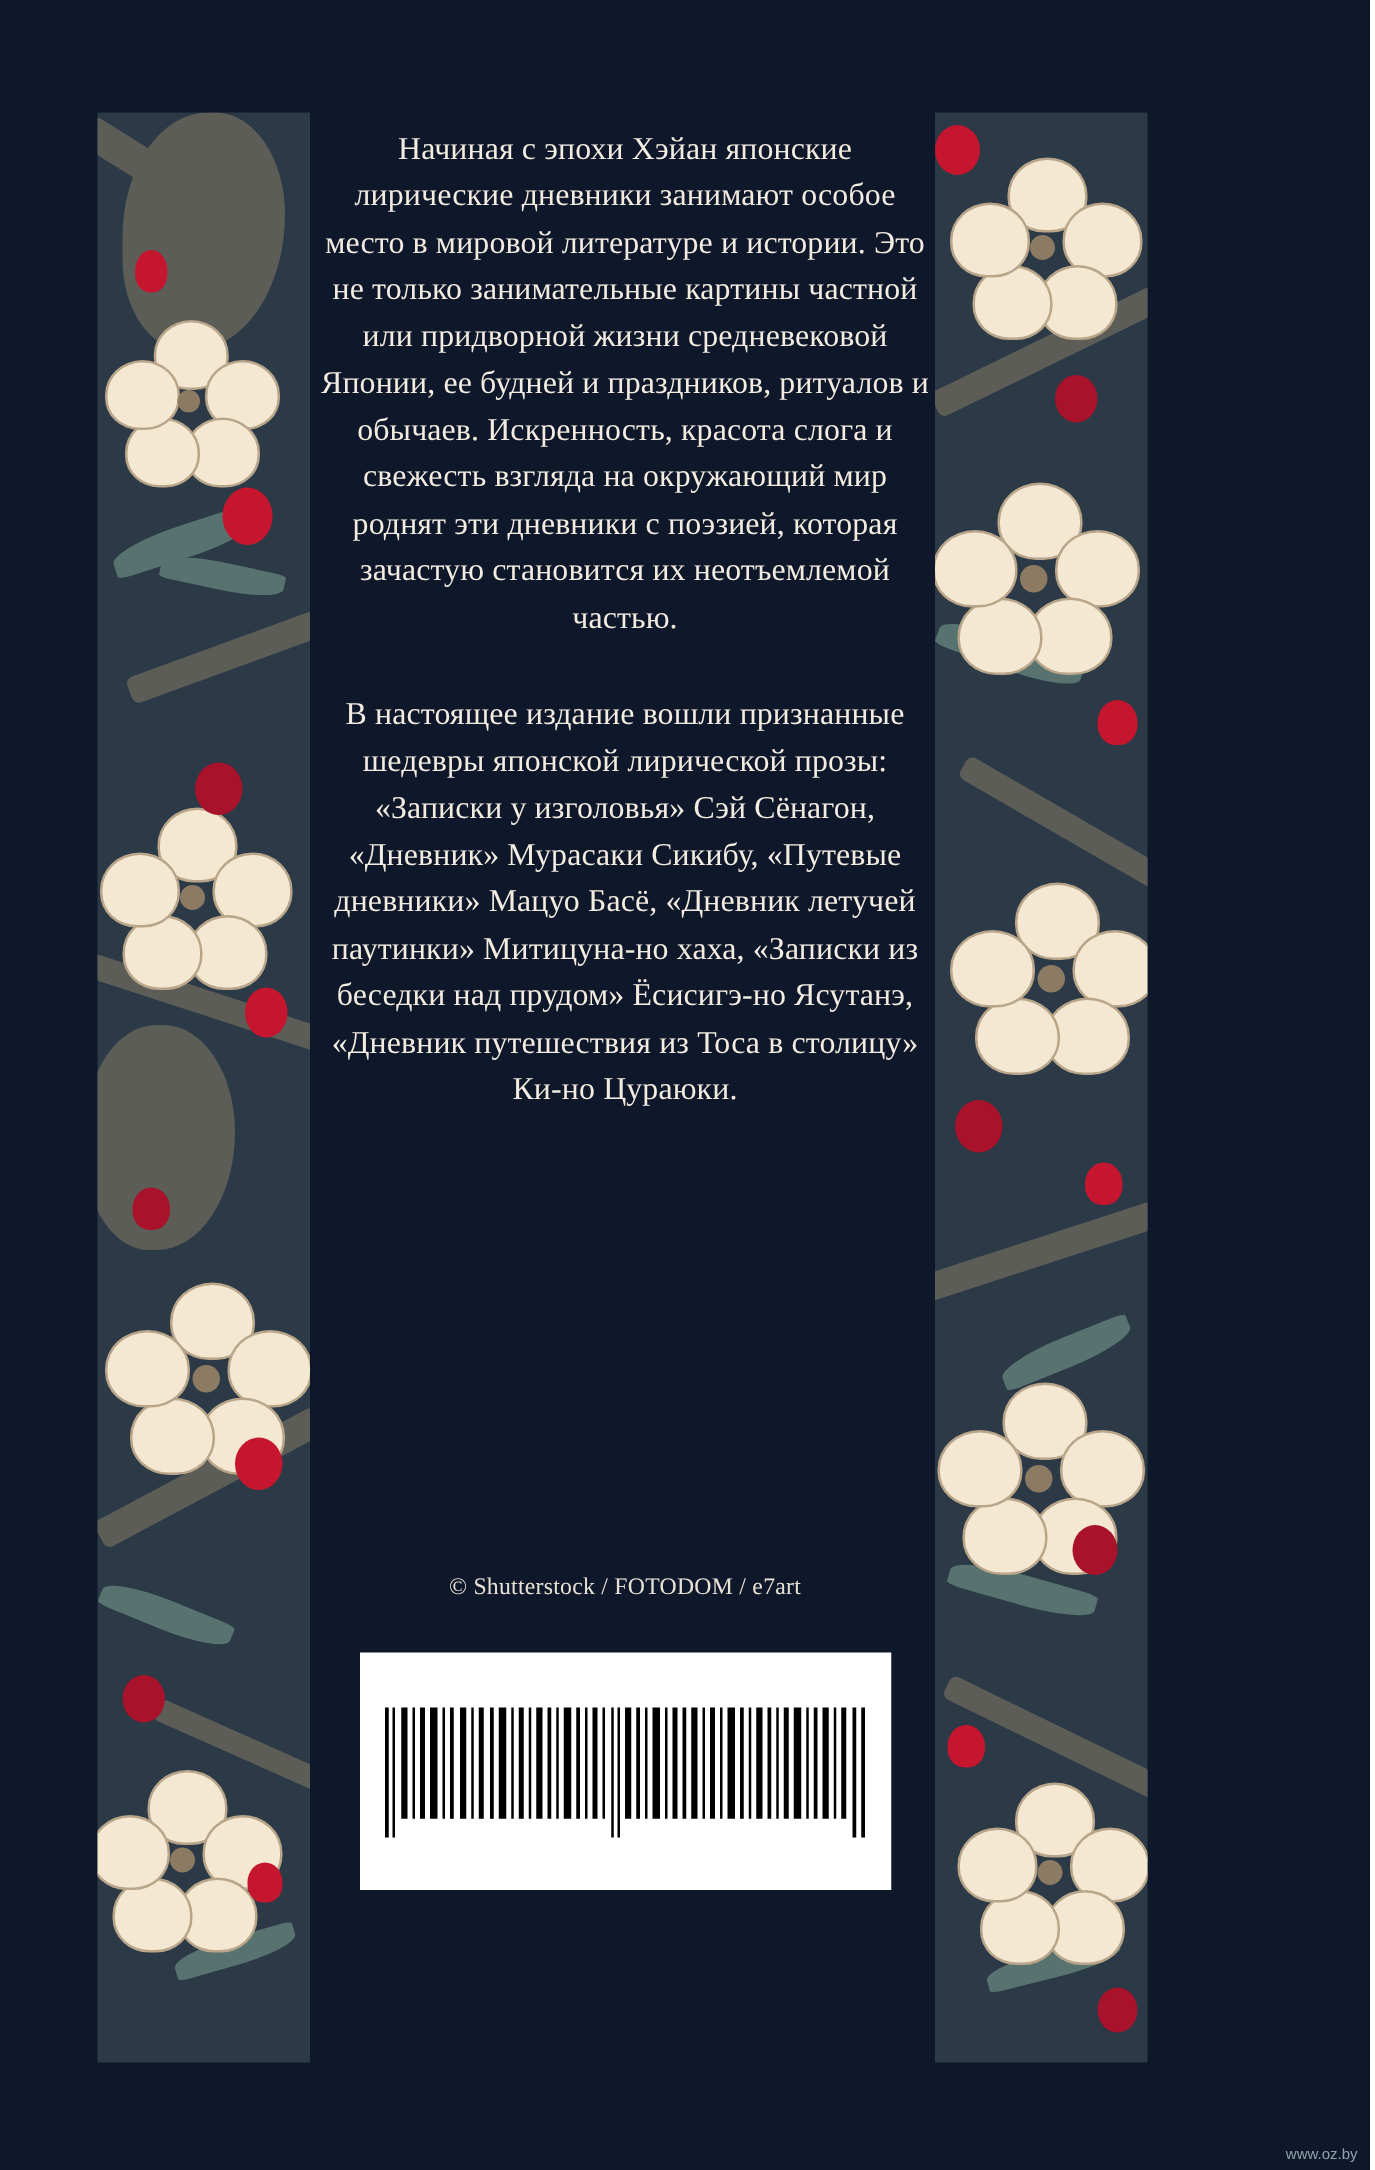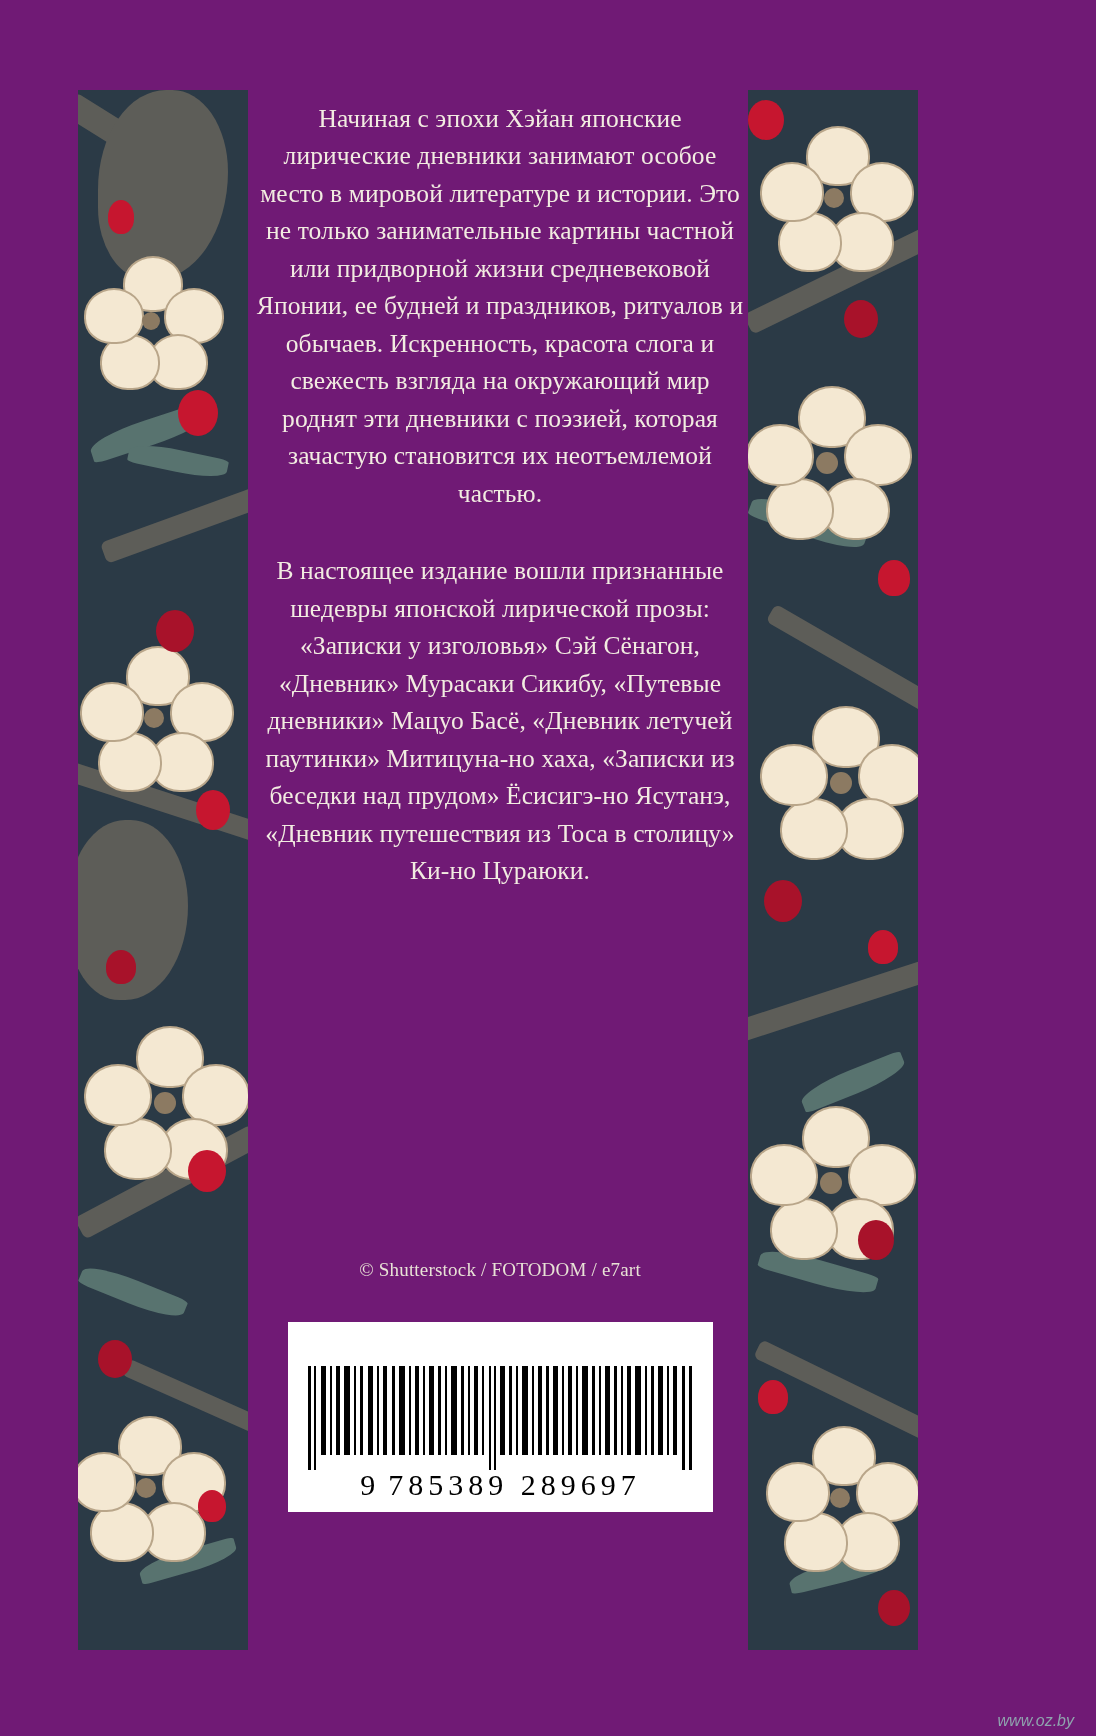--- a/index.html
+++ b/index.html
@@ -11,21 +11,21 @@
     width: 1100px;
     height: 1736px;
     overflow: hidden;
     font-family: "Liberation Serif", serif;
   }
 
   .page {
     position: relative;
     width: 1096px;
     height: 1736px;
-    background: #701a75;
+    background: #0f172a;
   }
 
   
   .side-panel {
     position: absolute;
     top: 90px;
     width: 170px;
     height: 1560px;
     background: #2b3a46;
     overflow: hidden;
@@ -143,26 +143,25 @@
     text-align: center;
     font-family: "Liberation Serif", serif;
     font-size: 30px;
     color: #000;
     letter-spacing: 5px;
   }
   .digits .lead { margin-right: 8px; }
 
   .watermark {
     position: absolute;
-    right: 22px;
+    right: 10px;
     bottom: 6px;
     font-family: "Liberation Sans", sans-serif;
-    font-size: 16px;
+    font-size: 12px;
     color: #8fa3ae;
-    font-style: italic;
   }
 </style>
 </head>
 <body>
 
 <div class="page">
 
   <div class="side-panel left">
     <div class="branch" style="left:-20px; top:40px; width:150px; height:26px; transform:rotate(32deg);"></div>
     <div class="branch" style="left:20px; top:420px; width:190px; height:22px; transform:rotate(-20deg);"></div>
@@ -349,19 +348,16 @@
       <div class="bar short" style="left:327px; width:6px;"></div>
       <div class="bar short" style="left:337px; width:2px;"></div>
       <div class="bar short" style="left:343px; width:3px;"></div>
       <div class="bar short" style="left:350px; width:5px;"></div>
       <div class="bar short" style="left:359px; width:2px;"></div>
       <div class="bar short" style="left:365px; width:4px;"></div>
       <div class="bar" style="left:374px; width:3px;"></div>
       <div class="bar" style="left:381px; width:3px;"></div>
     </div>
 
-    <div class="digits">
-      <span class="lead">9</span><span>785389 289697</span>
-    </div>
   </div>
 
   <div class="watermark">www.oz.by</div>
 </div>
 
 </body></html>

